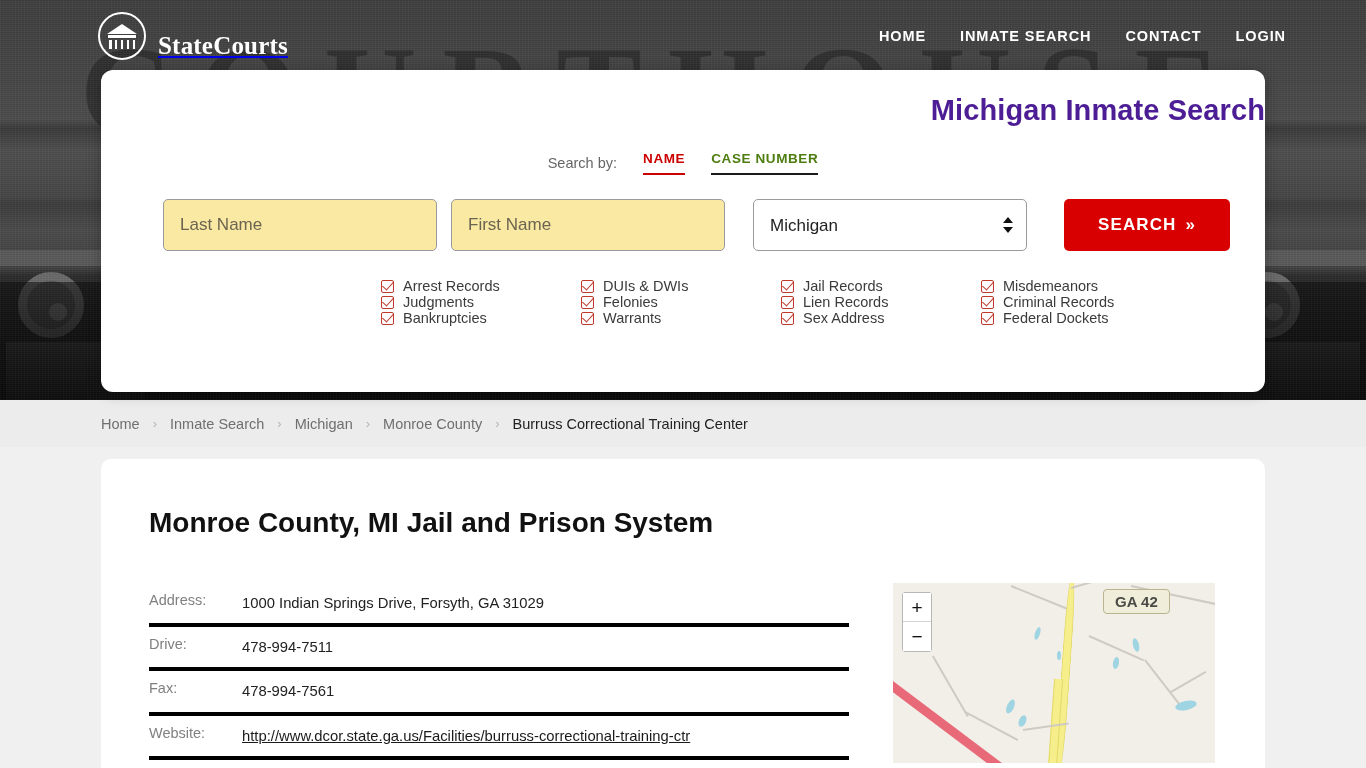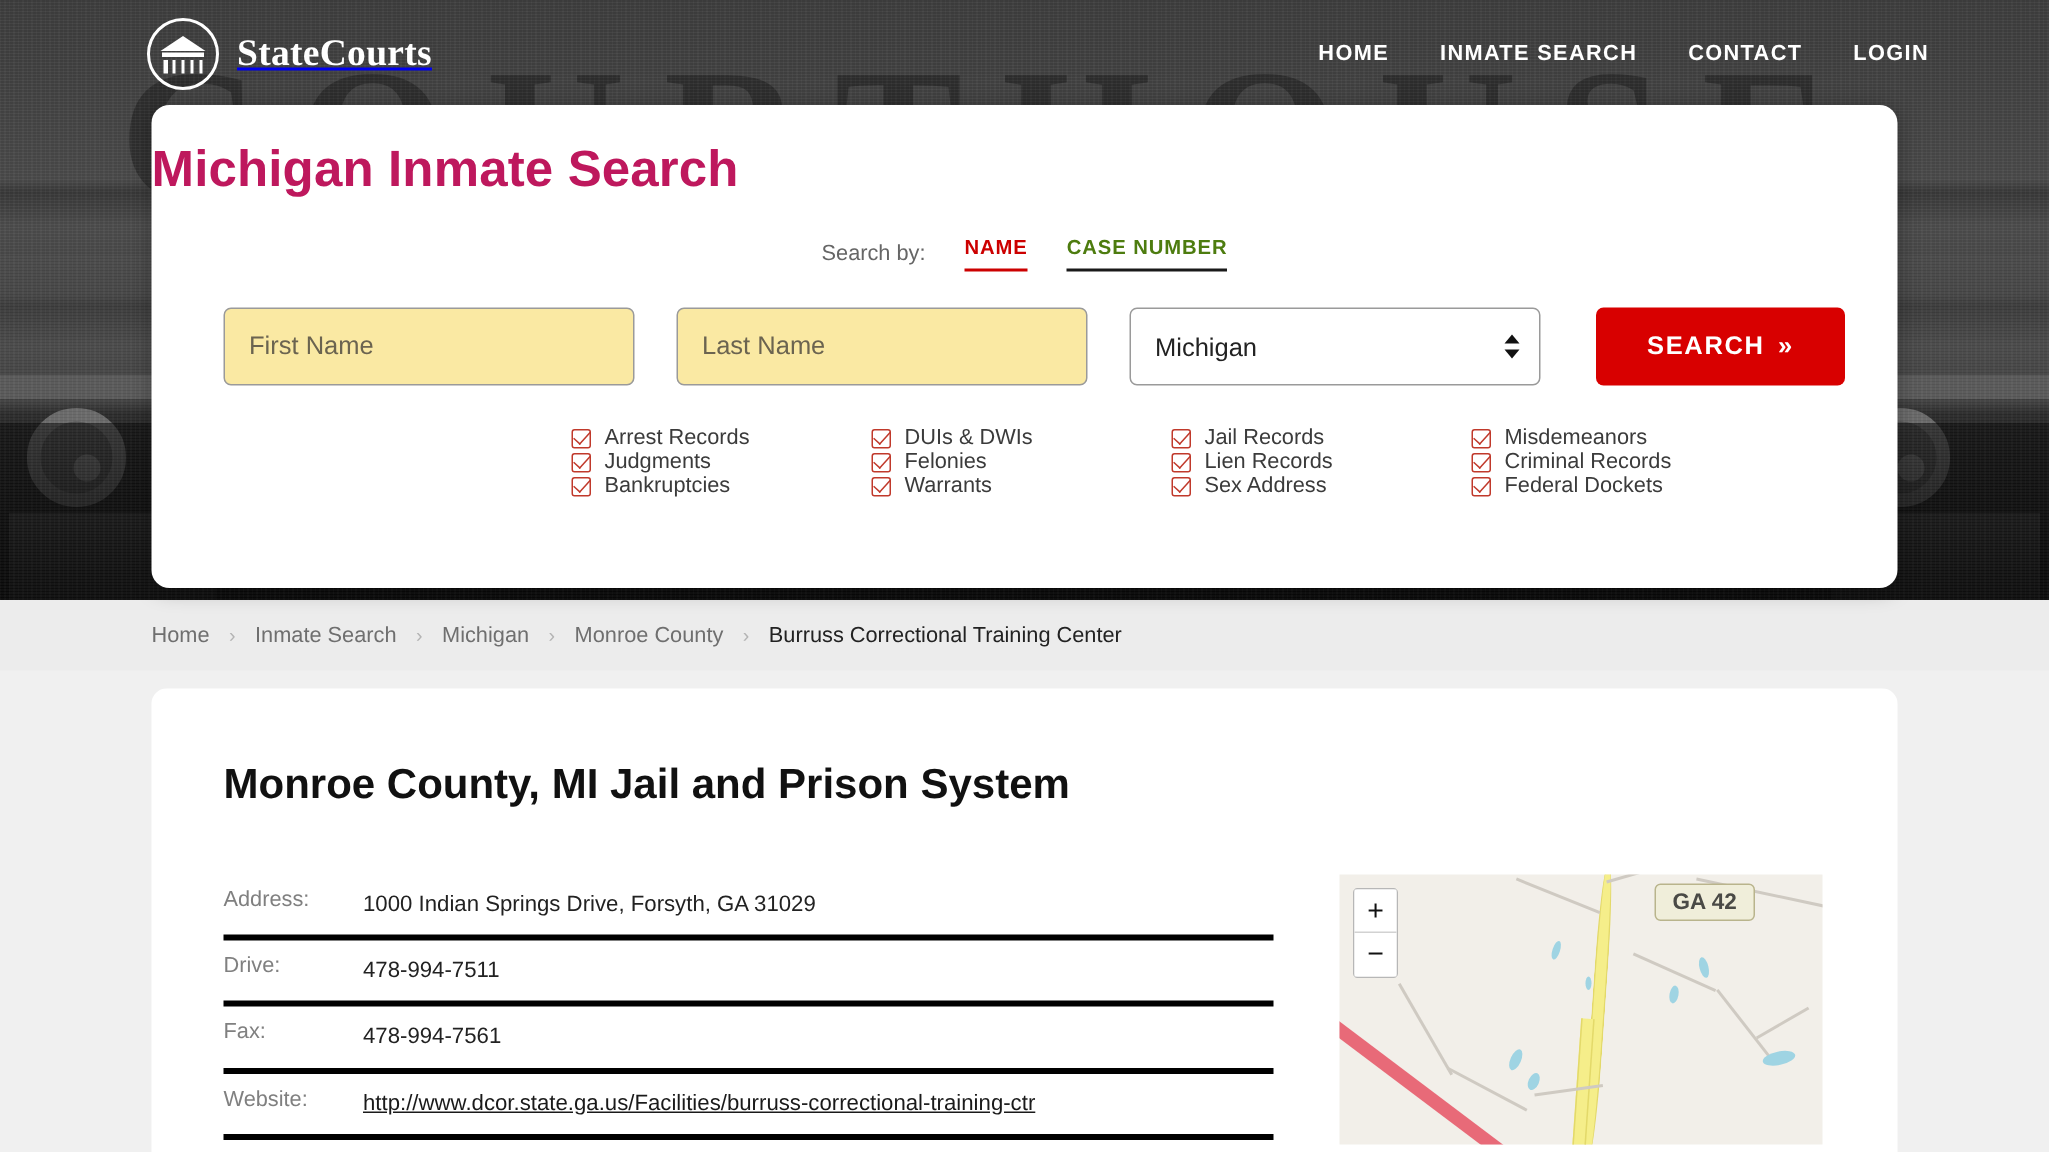--- a/index.html
+++ b/index.html
@@ -59,21 +59,21 @@
   .hero-dark-base {
     position:absolute; left:0; right:0; bottom:0; height:118px;
     background: linear-gradient(to bottom, rgba(10,10,10,.55), rgba(8,8,8,.92));
   }
 
   
   .topbar {
     position: absolute; top: 0; left: 0; right: 0; height: 72px;
     display: flex; align-items: center; z-index: 5;
   }
-  .brand { display: flex; align-items: center; margin-left: 98px; }
+  .brand { display: flex; align-items: flex-end; margin-left: 98px; }
   .brand-mark {
     width: 48px; height: 48px; border: 2.5px solid #fff; border-radius: 50%;
     position: relative; flex: none;
   }
   .brand-mark .pediment {
     position: absolute; top: 10px; left: 50%; transform: translateX(-50%);
     width: 0; height: 0;
     border-left: 15px solid transparent; border-right: 15px solid transparent;
     border-bottom: 10px solid #fff;
   }
@@ -97,21 +97,21 @@
 
   
   .search-card {
     position: absolute; top: 70px; left: 101px;
     width: 1164px; height: 322px;
     background: #fff; border-radius: 12px; z-index: 6;
     box-shadow: 0 2px 14px rgba(0,0,0,.28);
     padding-top: 24px;
   }
   .sc-title {
-    text-align: left; font-size: 34px; font-weight: bold; color: #be185d;
+    text-align: right; font-size: 29px; font-weight: bold; color: #4c1d95;
     letter-spacing: .1px;
   }
   .sc-sub {
     display: flex; justify-content: center; align-items: center;
     gap: 26px; margin-top: 24px;
   }
   .sc-sub .lbl { color: #666; font-size: 14.5px; }
   .tab {
     font-size: 13.5px; font-weight: bold; letter-spacing: .6px;
     padding-bottom: 7px; cursor: pointer; background: none; border: none;
@@ -285,22 +285,22 @@
 <div class="search-card">
   <div class="sc-title">Michigan Inmate Search</div>
 
   <div class="sc-sub">
     <span class="lbl">Search by:</span>
     <button class="tab active">NAME</button>
     <button class="tab inactive">CASE NUMBER</button>
   </div>
 
   <div class="sc-form">
+    <input class="fld fld-last" type="text" placeholder="Last Name" style="">
     <input class="fld fld-first" type="text" placeholder="First Name" style="">
-    <input class="fld fld-last" type="text" placeholder="Last Name" style="">
     <span class="sel-wrap">
       <select class="fld-state">
         <option>Michigan</option>
       </select>
       <span class="sel-arrows">
         <i class="up"></i>
           <i class="dn"></i>
       </span>
     </span>
     <button class="btn-search">

